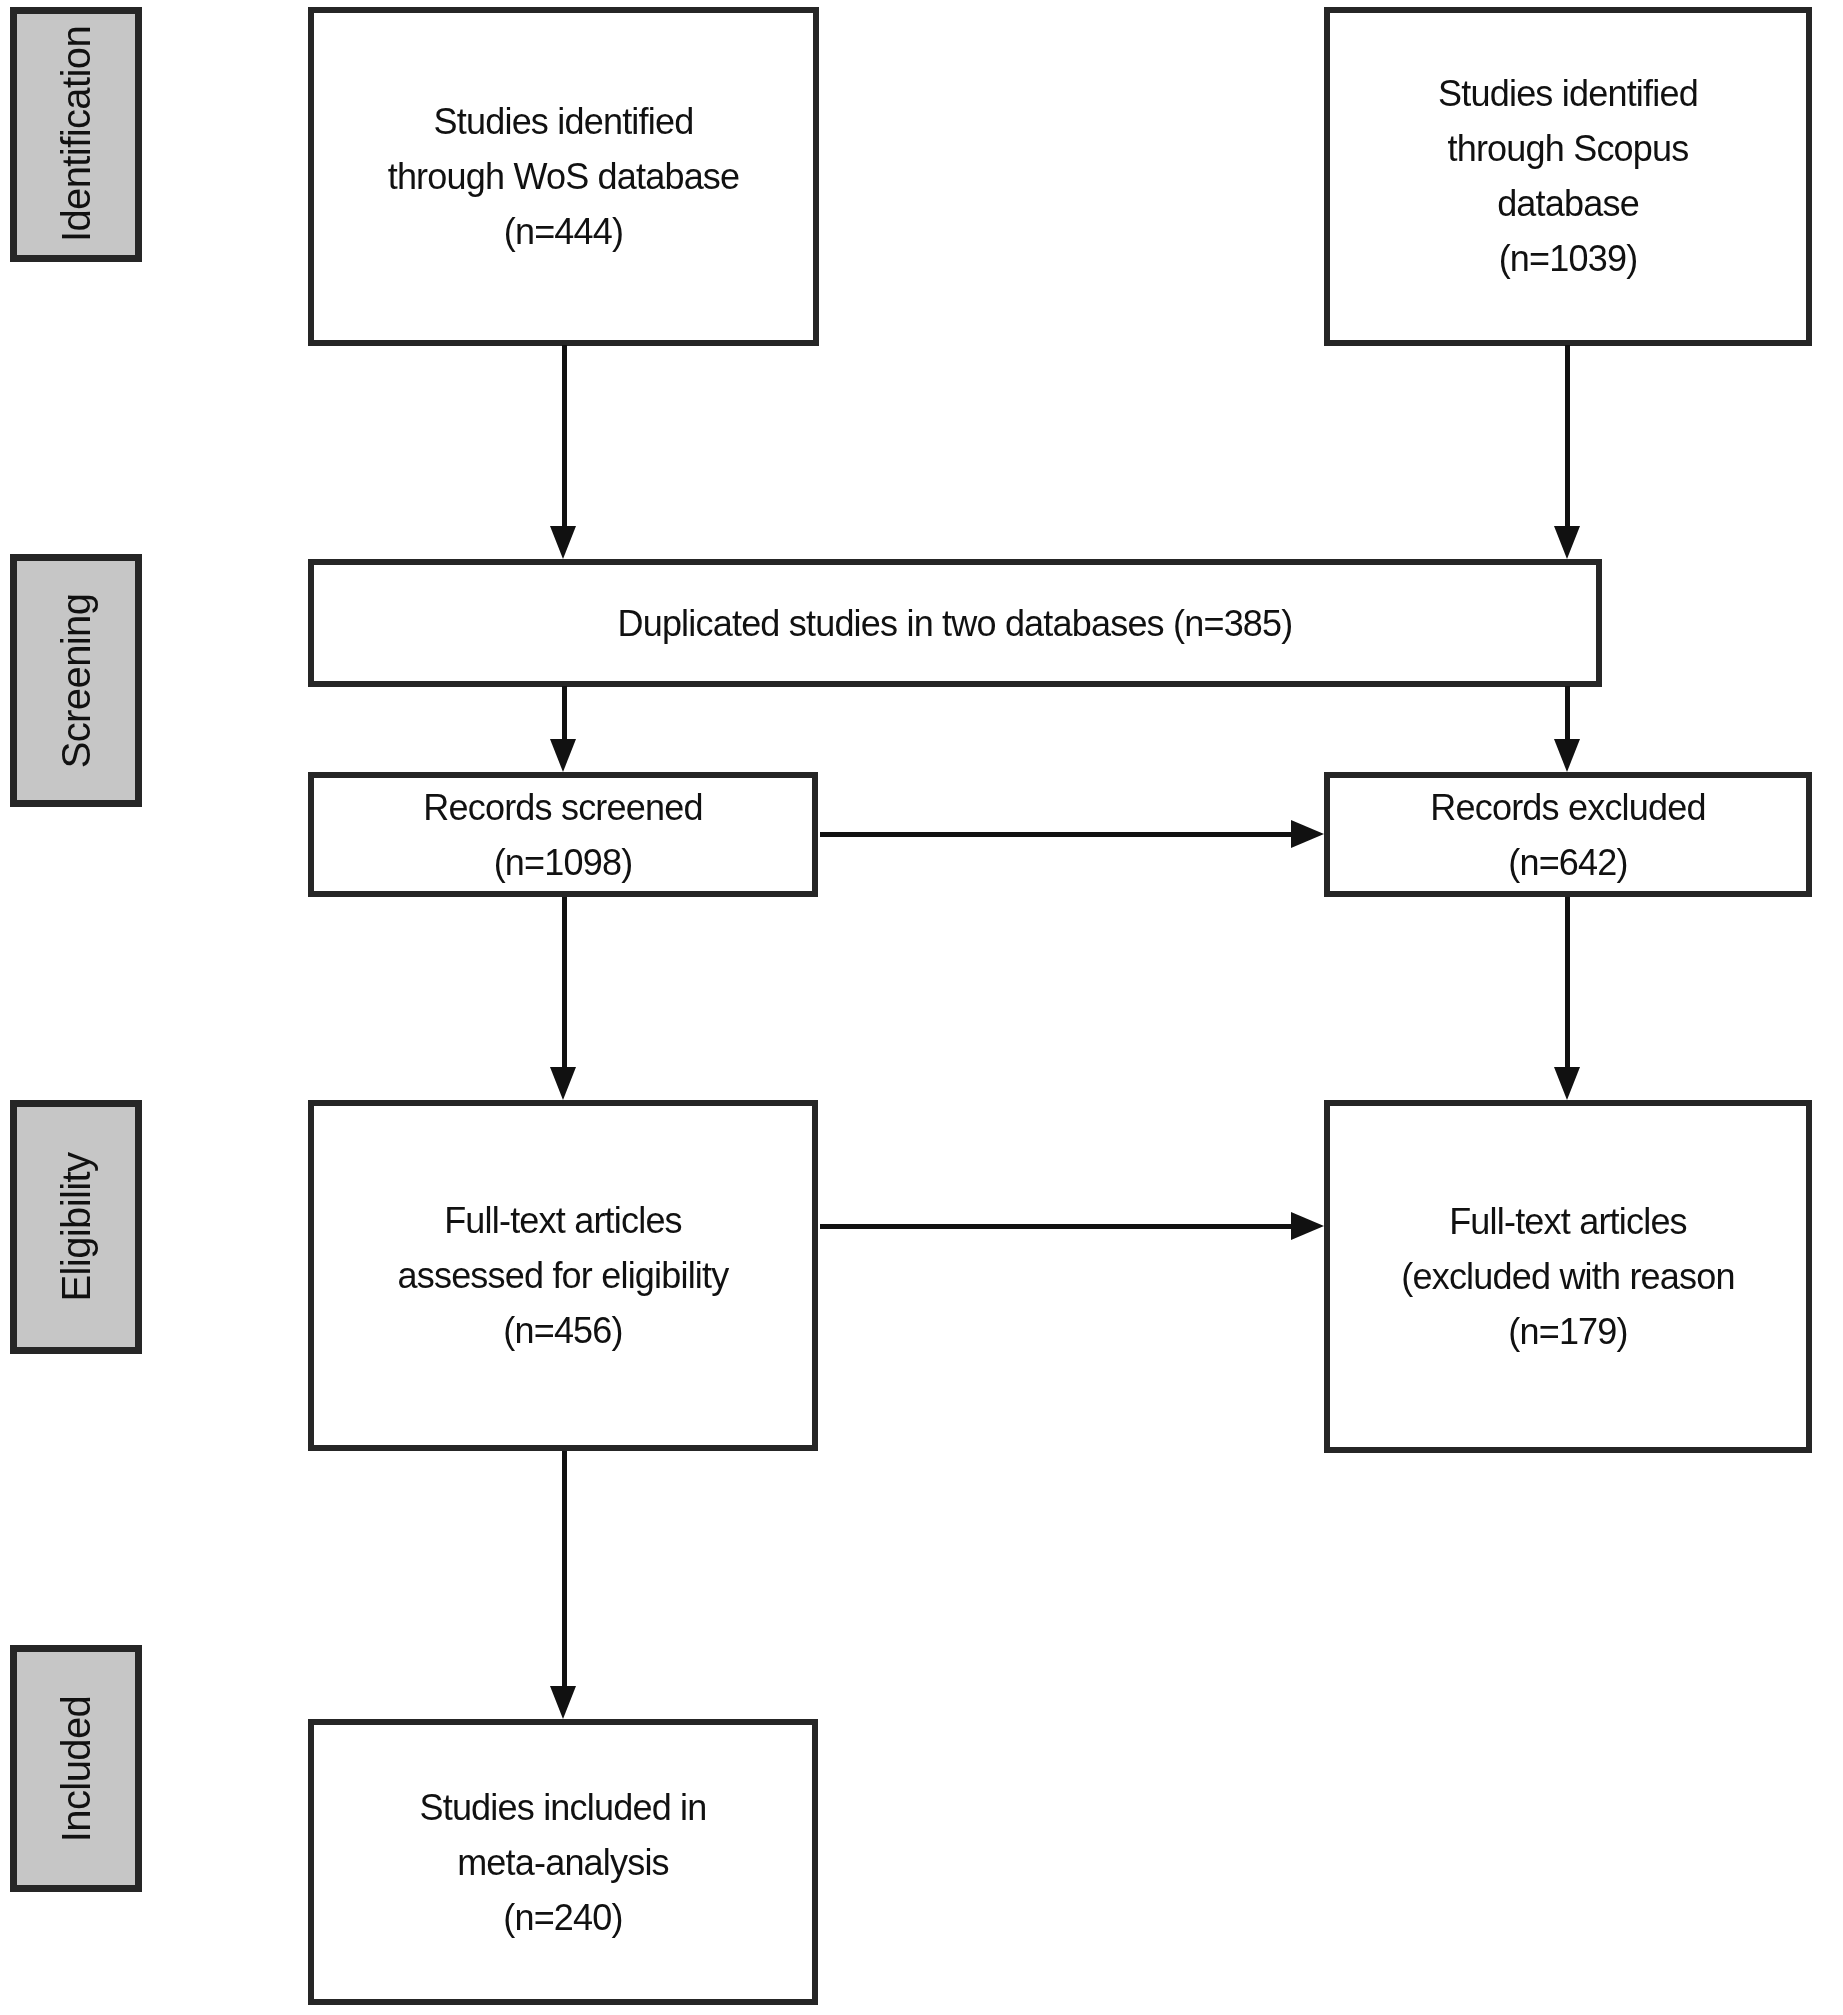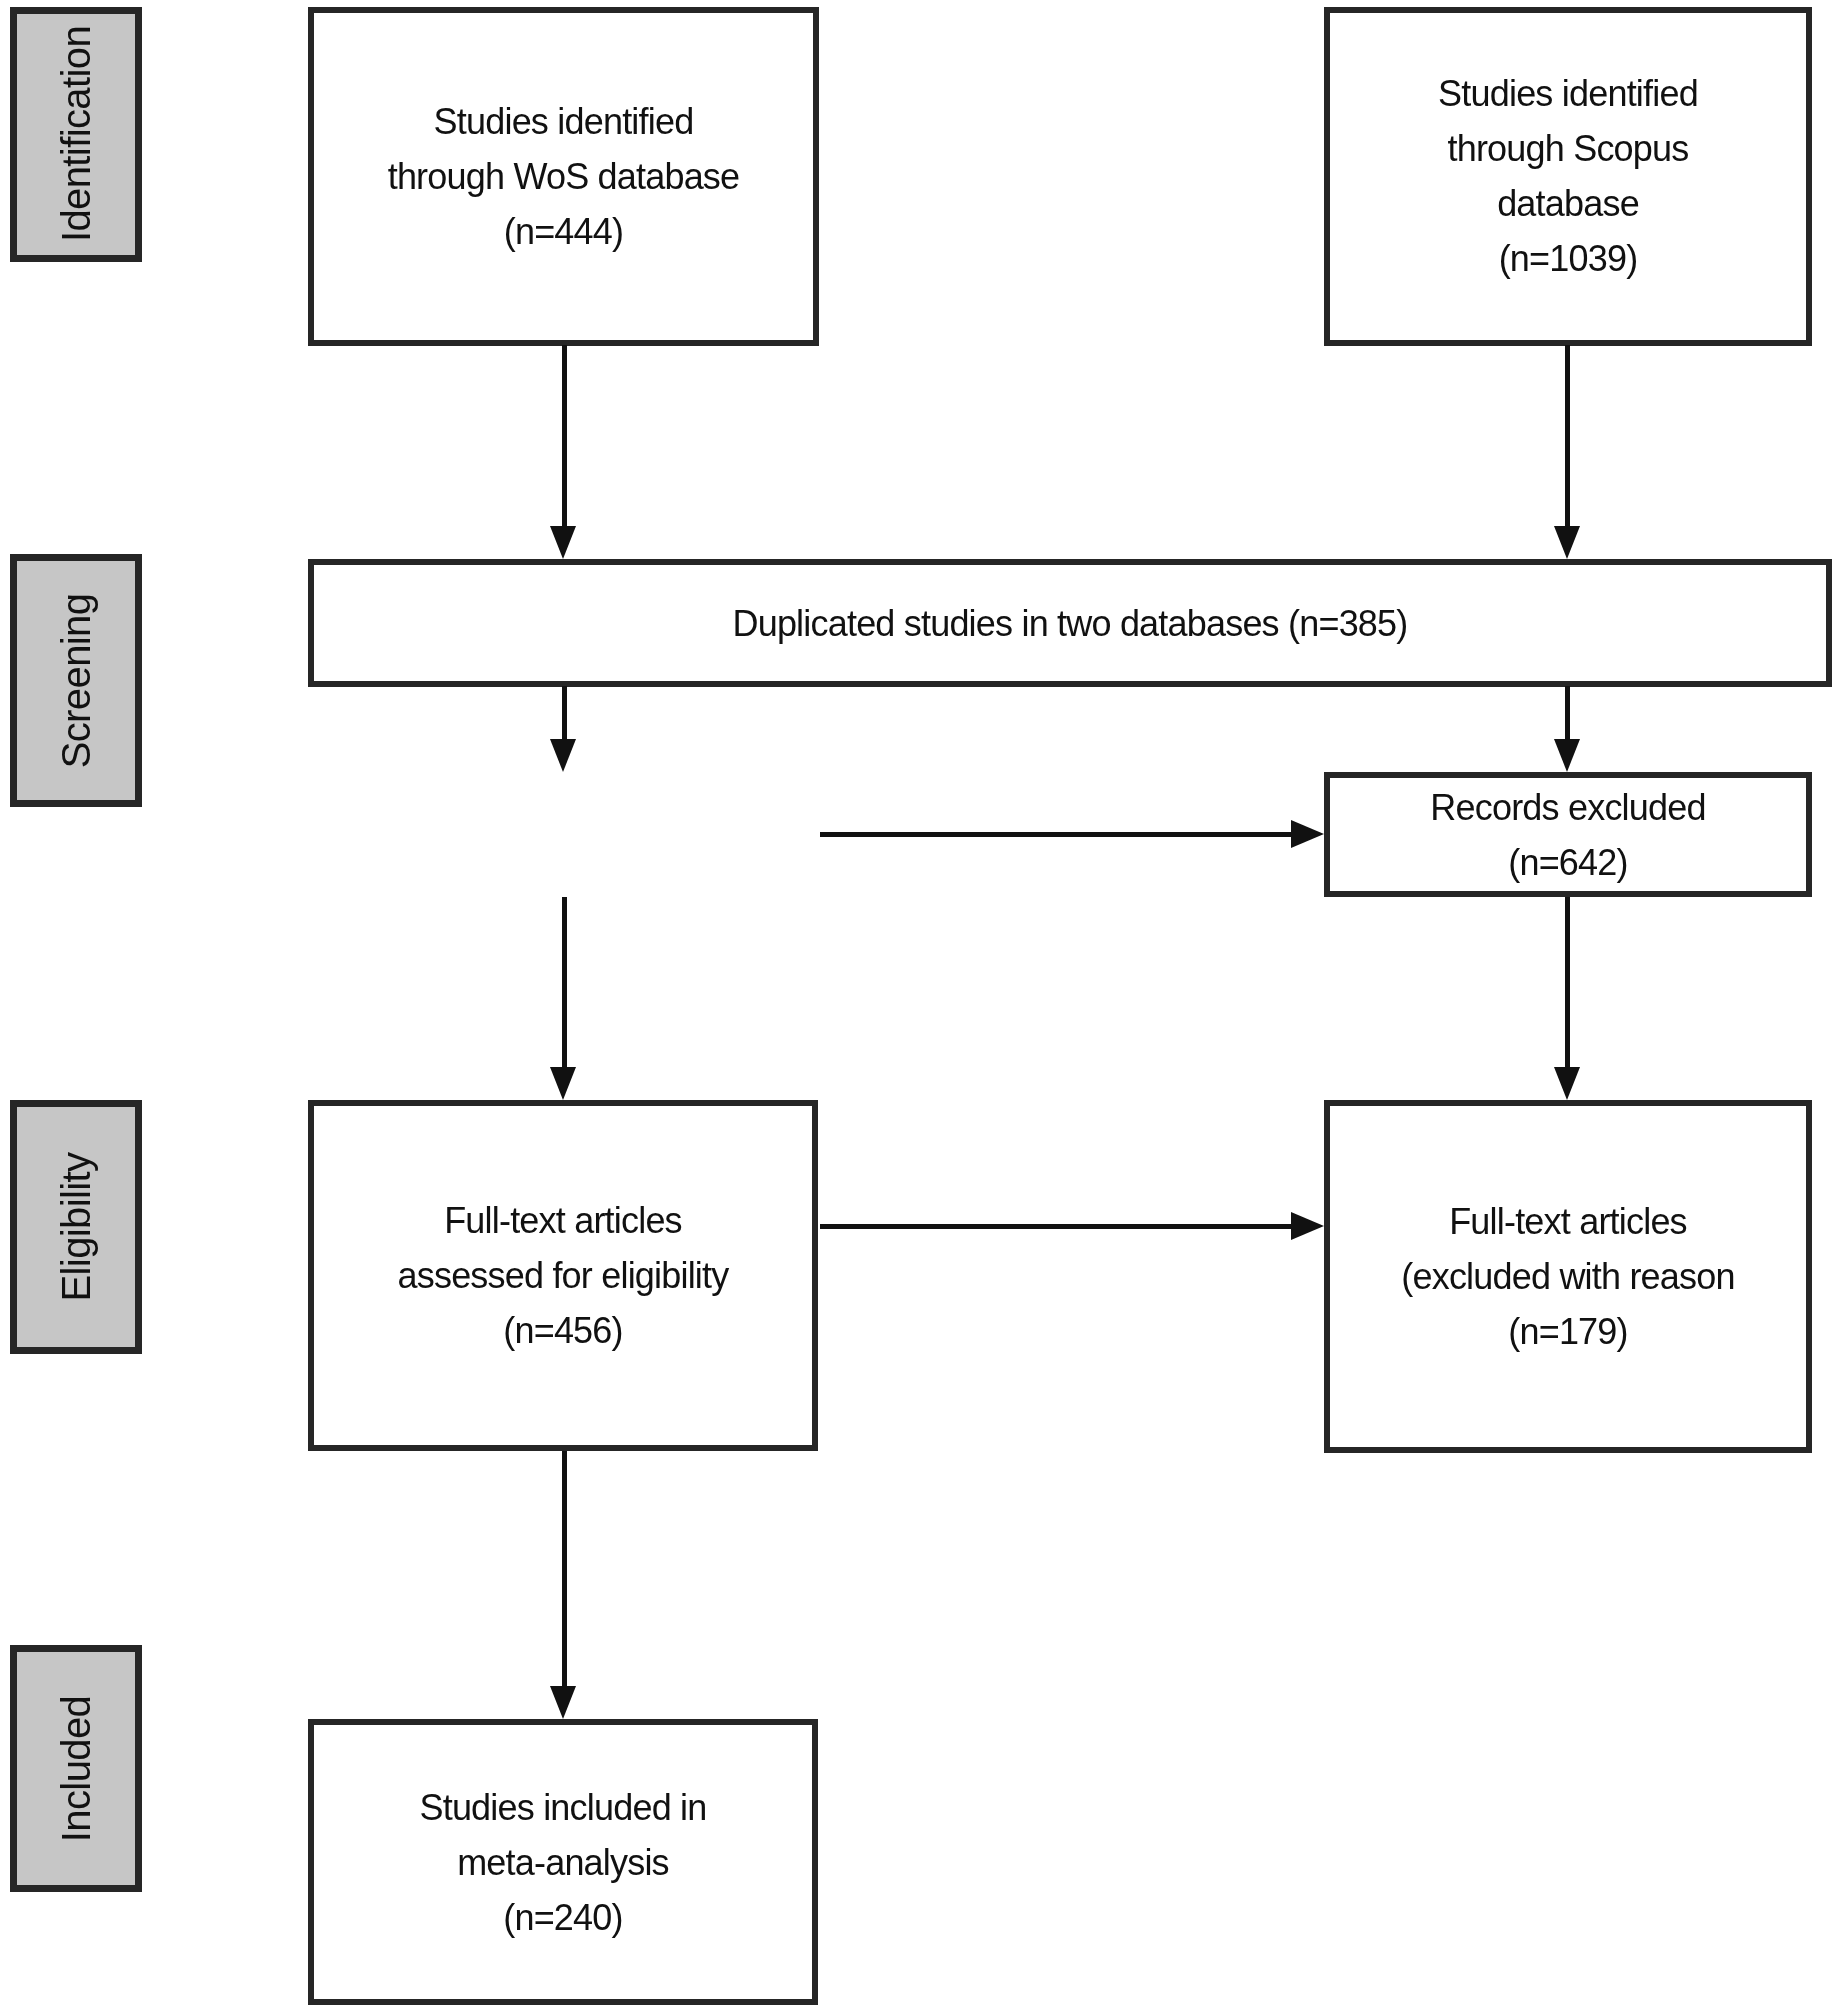--- a/index.html
+++ b/index.html
@@ -49,21 +49,21 @@
   .node-label {
     white-space: pre-line;
     text-align: center;
     font-size: 36px;
     line-height: 55px;
     letter-spacing: -0.8px;
     color: #111111;
   }
   #node-wos         { left: 308px;  top: 6.8px;   width: 511px;  height: 339px; }
   #node-scopus      { left: 1324px; top: 6.8px;   width: 488px;  height: 339px; }
-  #node-duplicated  { left: 308px;  top: 559px;  width: 1524px; height: 128px; }
+  #node-duplicated  { left: 308px;  top: 559px;  width: 1294px; height: 128px; }
   #node-screened    { left: 308px;  top: 772px; width: 510px;  height: 125px; }
   #node-excluded    { left: 1324px; top: 772px; width: 488px;  height: 125px; justify-content: center; }
   #node-ft-assessed { left: 308px;  top: 1100px; width: 510px;  height: 351px; }
   #node-ft-excluded { left: 1324px; top: 1100px; width: 488px;  height: 353px; }
   #node-included    { left: 308px;  top: 1719px; width: 510px;  height: 286px; }
 
   
   .vline {
     position: absolute;
     width: 4.5px;
@@ -142,20 +142,24 @@
   </div>
   <div class="node" id="node-scopus">
     <div class="node-label">Studies identified
 through Scopus
 database
 (n=1039)</div>
   </div>
   <div class="node" id="node-duplicated">
     <div class="node-label">Duplicated studies in two databases (n=385)</div>
   </div>
+  <div class="node" id="node-screened">
+    <div class="node-label">Records screened
+(n=1098)</div>
+  </div>
   <div class="node" id="node-excluded">
     <div class="node-label">Records excluded
 (n=642)</div>
   </div>
   <div class="node" id="node-ft-assessed">
     <div class="node-label">Full-text articles
 assessed for eligibility
 (n=456)</div>
   </div>
   <div class="node" id="node-ft-excluded">

